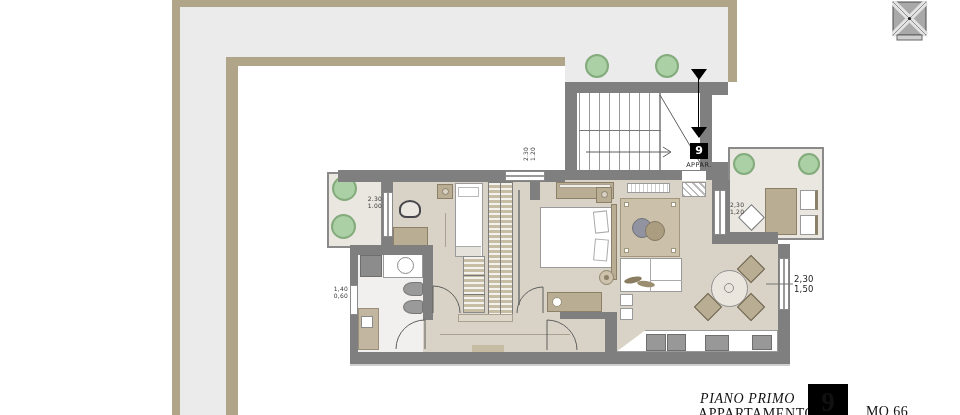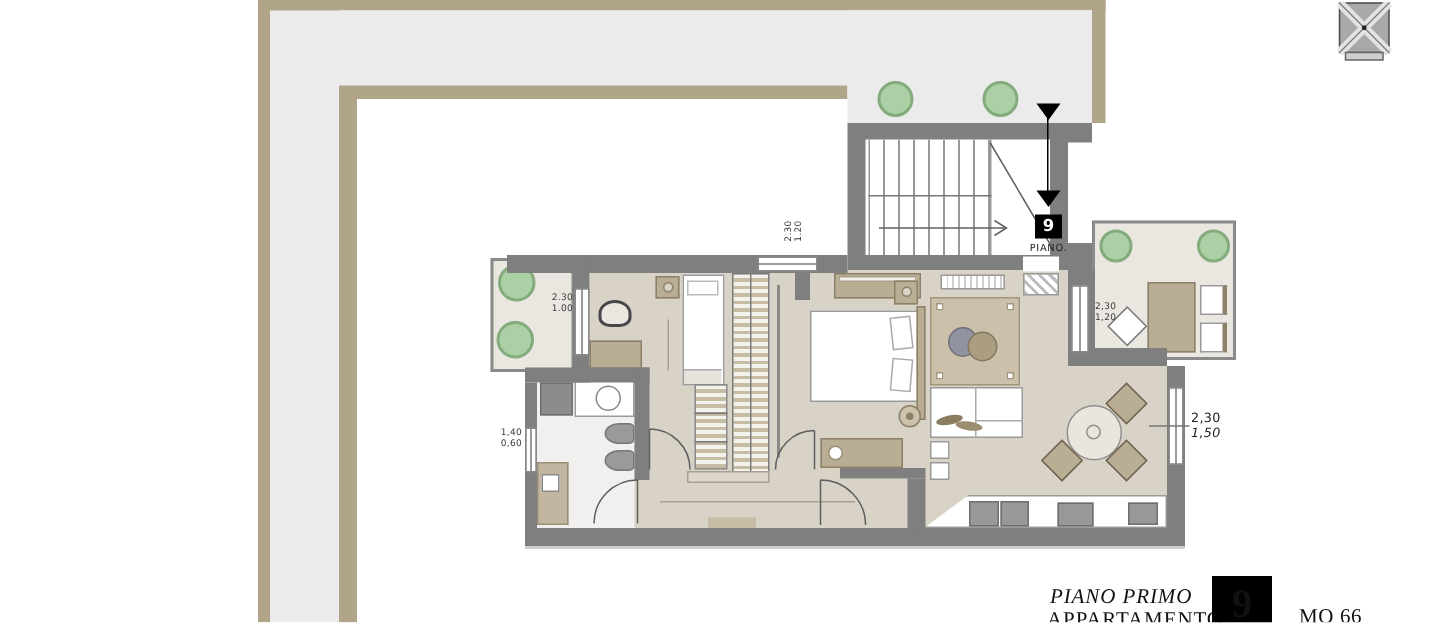--- a/index.html
+++ b/index.html
@@ -167,41 +167,41 @@
       <path d="M766,284 L793,284" stroke="#777"></path>
     </g>
   </svg>
 
   <div class="a" style="left:698px;top:78px;width:1px;height:52px;background:#000;"></div>
   <div class="a tri-down" style="left:691px;top:69px;"></div>
   <div class="a tri-down" style="left:691px;top:127px;"></div>
   <div class="a badge" style="left:690px;top:143px;width:18px;height:16px;font-size:11px;line-height:16px;">
     <span>9</span>
   </div>
-  <div class="a" style="left:680px;top:161px;width:38px;text-align:center;font-size:6.5px;letter-spacing:0.5px;color:#222;">PIANO.</div>
+  <div class="a" style="left:680px;top:161px;width:38px;text-align:center;font-size:6.5px;letter-spacing:0.5px;color:#222;">APPAR.</div>
 
   <div class="a dim" style="left:360px;top:196px;width:22px;text-align:right;">
     <span style="display:block;">2.30</span>
     <span style="display:block;">1.00</span>
   </div>
   <div class="a dim rotdim" style="left:516px;top:147px;width:28px;height:14px;">
     <span style="display:block;">2.30</span>
     <span style="display:block;">1.20</span>
   </div>
   <div class="a dim" style="left:329px;top:286px;width:19px;text-align:right;">
     <span style="display:block;">1,40</span>
     <span style="display:block;">0,60</span>
   </div>
   <div class="a dim" style="left:730px;top:202px;width:22px;text-align:left;">
     <span style="display:block;">2,30</span>
     <span style="display:block;">1,20</span>
   </div>
   <div class="a dim" style="left:794px;top:275px;width:30px;font-size:8.5px;color:#222;">
     <span style="display:block;">2,30</span>
-    <span style="display:block;font-style:italic;">1,50</span>
+    <span style="display:block;">1,50</span>
   </div>
 
   <svg class="a" width="36" height="42" style="left:892px;top:1px;">
     <rect x="1" y="1" width="33" height="33" fill="#a9a9a9" stroke="#4a4a4a"></rect>
     <path d="M1,1 L34,34 M34,1 L1,34" stroke="#e3e3e3" stroke-width="6"></path>
     <path d="M1,1 L34,34 M34,1 L1,34" stroke="#7c7c7c" stroke-width="0.8"></path>
     <circle cx="17.5" cy="17.5" r="1.6" fill="#222"></circle>
     <rect x="5" y="34" width="25" height="5" fill="#cfcfcf" stroke="#666"></rect>
   </svg>
 

